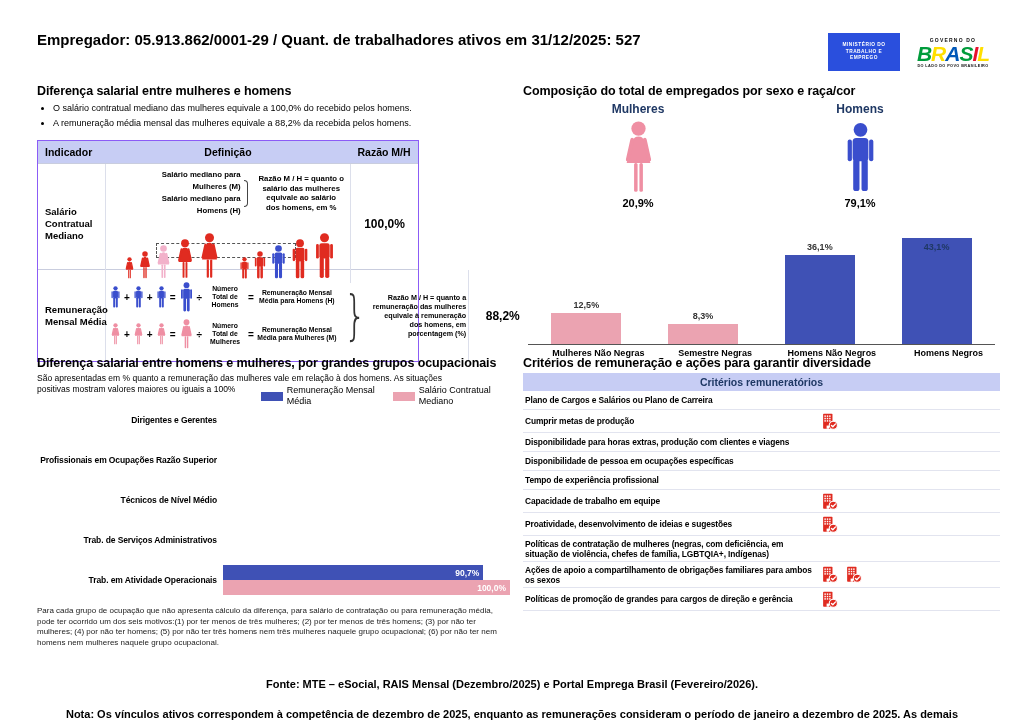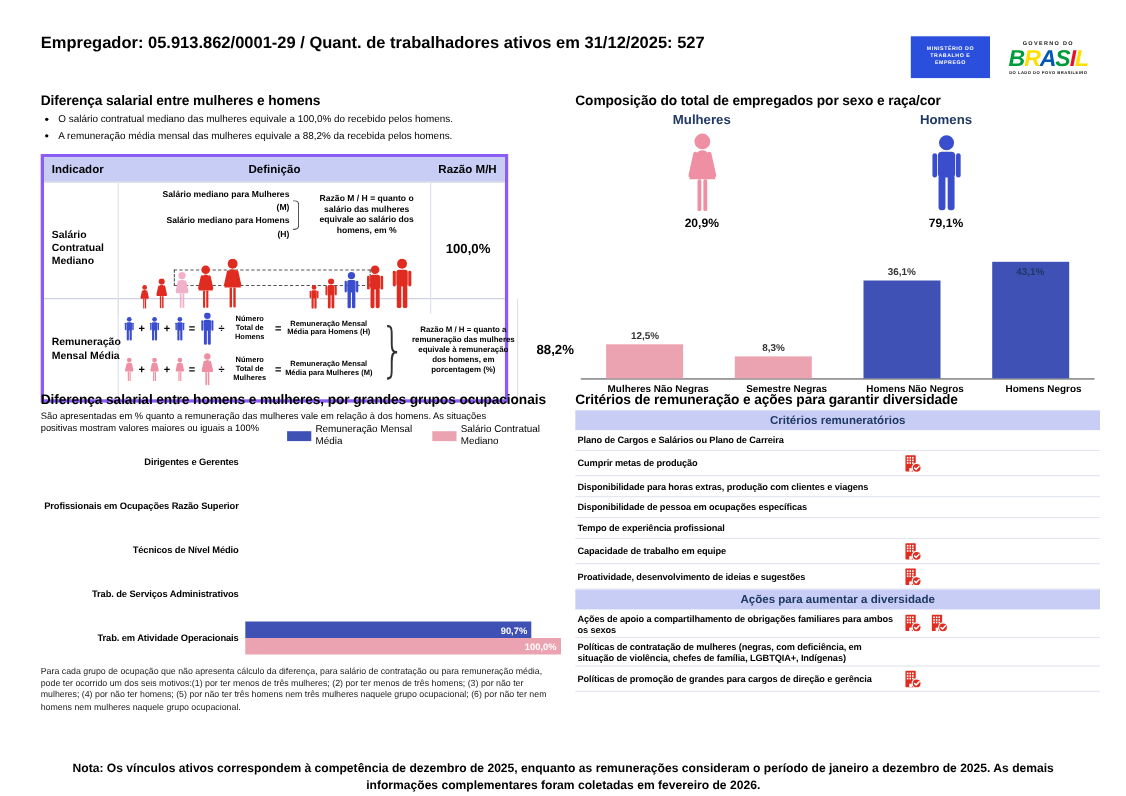--- a/index.html
+++ b/index.html
@@ -15,21 +15,21 @@
   .mte-box { width: 72px; height: 38px; background: #2a4fdd; color: #fff; display: flex; align-items: center; justify-content: center; text-align: center; font-size: 4.8px; font-weight: bold; line-height: 6.5px; letter-spacing: .5px; padding: 2px 6px; }
   .brasil-box { width: 94px; text-align: center; }
   .governo { font-size: 5px; font-weight: bold; letter-spacing: 1.2px; color: #111; }
   .brasil-word { font-size: 21px; font-weight: 900; font-style: italic; letter-spacing: -1px; line-height: 21px; }
   .tagline { font-size: 3.8px; font-weight: bold; letter-spacing: .4px; color: #111; }
   
   .sec-h { font-size: 12.5px; font-weight: bold; white-space: nowrap; margin-bottom: 3px; letter-spacing: -0.1px; }
   
   .sec-paygap { position: absolute; left: 37px; top: 84px; width: 473px; }
   .bullets { margin: 3px 0 9px 16px; font-size: 9px; line-height: 15px; }
-  .pay-table { width: 425px; border: 3px solid #8b5cf6; font-size: 10px; }
+  .pay-table { width: 382px; border: 1px solid #8b5cf6; font-size: 10px; }
   .pt-head { display: grid; grid-template-columns: 68px 1fr 68px; background: #c7cdf4; height: 22px; align-items: center; font-weight: bold; font-size: 10.5px; }
   .pt-head .c1 { padding-left: 7px; }
   .pt-head .c2, .pt-head .c3 { text-align: center; }
   .pt-row { display: grid; grid-template-columns: 68px 1fr 68px; border-top: 1px solid #c9cdde; }
   .pt-ind-cell { padding: 6px 4px 6px 7px; font-weight: bold; font-size: 9.5px; line-height: 12px; display: flex; align-items: center; border-right: 1px solid #dcdfeb; }
   .pt-ratio-cell { display: flex; align-items: center; justify-content: center; font-weight: bold; font-size: 12px; border-left: 1px solid #dcdfeb; }
   .pt-def-cell { position: relative; padding: 5px 6px 3px 6px; }
   .def-top { display: flex; align-items: center; margin-left: 30px; }
   .def-lines { font-size: 7.8px; font-weight: bold; text-align: right; line-height: 12px; }
   .bracket { width: 6px; height: 27px; border: 1.5px solid #444; border-left: none; border-radius: 0 4px 4px 0; margin: 0 6px 0 3px; }
@@ -44,21 +44,21 @@
   .sz3 { height: 34px; width: 17px; } .sz4 { height: 40px; width: 20px; } .sz5 { height: 46px; width: 23px; }
   .formula-cell { display: flex; align-items: center; padding: 4px 2px 4px 4px; }
   .formulas { display: flex; flex-direction: column; gap: 7px; }
   .formula-line { display: flex; align-items: center; gap: 2px; }
   .f-sm { height: 22px; width: 11px; } .f-lg { height: 30px; width: 15px; }
   .op { font-size: 10px; font-weight: bold; padding: 0 1px; }
   .stack { font-size: 6.8px; line-height: 7.8px; font-weight: bold; text-align: center; }
   .stack.divisor { width: 40px; }
   .stack.result { width: 80px; }
   .brace { font-size: 54px; font-weight: 100; transform: scaleX(.65); color: #333; line-height: 1; font-family: "DejaVu Sans", sans-serif; margin-left: 1px; }
-  .def-note2 { width: 94px; font-size: 7.2px; font-weight: bold; text-align: center; line-height: 9px; }
+  .def-note2 { width: 94px; font-size: 7.2px; font-weight: bold; text-align: right; line-height: 9px; }
   
   .sec-occ { position: absolute; left: 37px; top: 356px; width: 473px; }
   .occ-sub { position: relative; font-size: 8.5px; line-height: 11px; width: 473px; }
   .occ-sub .txt { width: 432px; display: block; }
   .occ-legend { position: absolute; left: 220px; top: 12px; display: flex; gap: 10px; align-items: center; background: #fff; padding-left: 4px; }
   .leg-item { display: flex; align-items: center; gap: 4px; font-size: 9px; }
   .leg-sw { width: 26px; height: 9px; display: inline-block; }
   .occ-chart { margin-top: 5px; }
   .occ-row { display: flex; align-items: center; min-height: 40px; }
   .occ-label { width: 186px; text-align: right; font-weight: bold; font-size: 8.5px; line-height: 10px; padding-right: 6px; letter-spacing: -0.1px; }
@@ -412,21 +412,24 @@
               <rect x="9.6" y="5.6" width="1.7" height="1.8" fill="#fff"></rect>
               <rect x="4" y="8.4" width="1.7" height="1.8" fill="#fff"></rect>
               <rect x="6.8" y="8.4" width="1.7" height="1.8" fill="#fff"></rect>
               <rect x="9.6" y="8.4" width="1.7" height="1.8" fill="#fff"></rect>
               <rect x="6.6" y="14.8" width="2.8" height="3.7" fill="#fff"></rect>
               <circle cx="14.5" cy="14.5" r="4.8" fill="#e02b20" stroke="#fff" stroke-width="1.3"></circle>
               <path d="M12.3 14.6 l1.6 1.6 3.2 -3.4" stroke="#fff" stroke-width="1.6" fill="none" stroke-linecap="round" stroke-linejoin="round"></path>
             </svg>
           </div>
         </div>
-        <div class="crit-band">Ações para aumentar a diversidade</div>
+        <div class="crit-row">
+          <div class="crit-label">Políticas de contratação de mulheres (negras, com deficiência, em situação de violência, chefes de família, LGBTQIA+, Indígenas)</div>
+          <div class="crit-icons"></div>
+        </div>
         <div class="crit-row">
           <div class="crit-label">Ações de apoio a compartilhamento de obrigações familiares para ambos os sexos</div>
           <div class="crit-icons">
             <svg viewBox="0 0 20 20" width="17" height="17">
               <rect x="2.5" y="1" width="11" height="17.5" rx="0.8" fill="#e02b20"></rect>
               <rect x="4" y="2.8" width="1.7" height="1.8" fill="#fff"></rect>
               <rect x="6.8" y="2.8" width="1.7" height="1.8" fill="#fff"></rect>
               <rect x="9.6" y="2.8" width="1.7" height="1.8" fill="#fff"></rect>
               <rect x="4" y="5.6" width="1.7" height="1.8" fill="#fff"></rect>
               <rect x="6.8" y="5.6" width="1.7" height="1.8" fill="#fff"></rect>
@@ -449,24 +452,20 @@
               <rect x="4" y="8.4" width="1.7" height="1.8" fill="#fff"></rect>
               <rect x="6.8" y="8.4" width="1.7" height="1.8" fill="#fff"></rect>
               <rect x="9.6" y="8.4" width="1.7" height="1.8" fill="#fff"></rect>
               <rect x="6.6" y="14.8" width="2.8" height="3.7" fill="#fff"></rect>
               <circle cx="14.5" cy="14.5" r="4.8" fill="#e02b20" stroke="#fff" stroke-width="1.3"></circle>
               <path d="M12.3 14.6 l1.6 1.6 3.2 -3.4" stroke="#fff" stroke-width="1.6" fill="none" stroke-linecap="round" stroke-linejoin="round"></path>
             </svg>
           </div>
         </div>
         <div class="crit-row">
-          <div class="crit-label">Políticas de contratação de mulheres (negras, com deficiência, em situação de violência, chefes de família, LGBTQIA+, Indígenas)</div>
-          <div class="crit-icons"></div>
-        </div>
-        <div class="crit-row">
           <div class="crit-label">Políticas de promoção de grandes para cargos de direção e gerência</div>
           <div class="crit-icons">
             <svg viewBox="0 0 20 20" width="17" height="17">
               <rect x="2.5" y="1" width="11" height="17.5" rx="0.8" fill="#e02b20"></rect>
               <rect x="4" y="2.8" width="1.7" height="1.8" fill="#fff"></rect>
               <rect x="6.8" y="2.8" width="1.7" height="1.8" fill="#fff"></rect>
               <rect x="9.6" y="2.8" width="1.7" height="1.8" fill="#fff"></rect>
               <rect x="4" y="5.6" width="1.7" height="1.8" fill="#fff"></rect>
               <rect x="6.8" y="5.6" width="1.7" height="1.8" fill="#fff"></rect>
               <rect x="9.6" y="5.6" width="1.7" height="1.8" fill="#fff"></rect>
@@ -476,16 +475,17 @@
               <rect x="6.6" y="14.8" width="2.8" height="3.7" fill="#fff"></rect>
               <circle cx="14.5" cy="14.5" r="4.8" fill="#e02b20" stroke="#fff" stroke-width="1.3"></circle>
               <path d="M12.3 14.6 l1.6 1.6 3.2 -3.4" stroke="#fff" stroke-width="1.6" fill="none" stroke-linecap="round" stroke-linejoin="round"></path>
             </svg>
           </div>
         </div>
       </div>
   </div>
 
   <div class="footer">
+    <div>Fonte: MTE – eSocial, RAIS Mensal (Dezembro/2025) e Portal Emprega Brasil (Fevereiro/2026).</div>
     <div class="nota">Nota: Os vínculos ativos correspondem à competência de dezembro de 2025, enquanto as remunerações consideram o período de janeiro a dezembro de 2025. As demais informações complementares foram coletadas em fevereiro de 2026.</div>
   </div>
 
 </div>
 
 </body></html>

